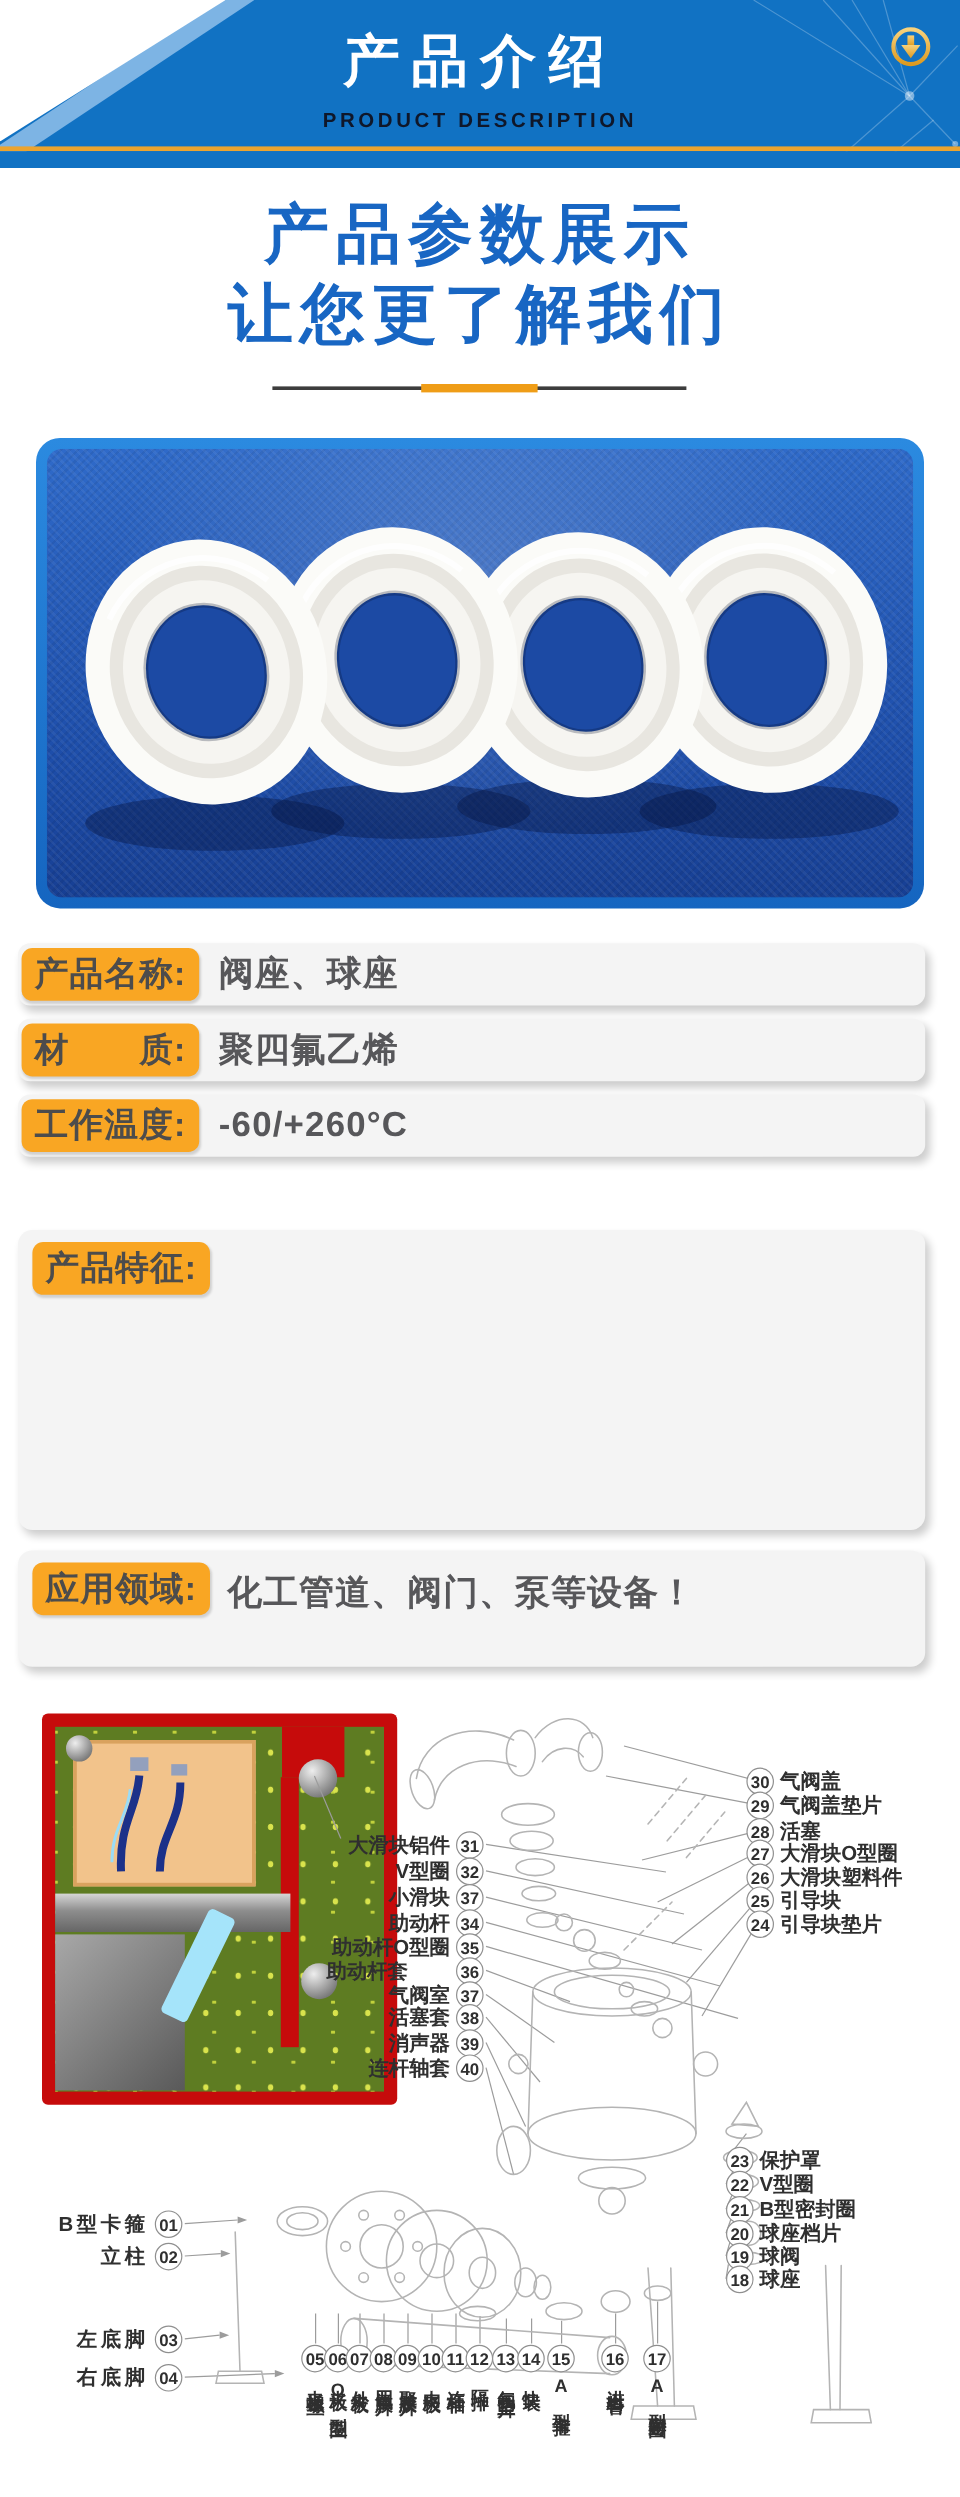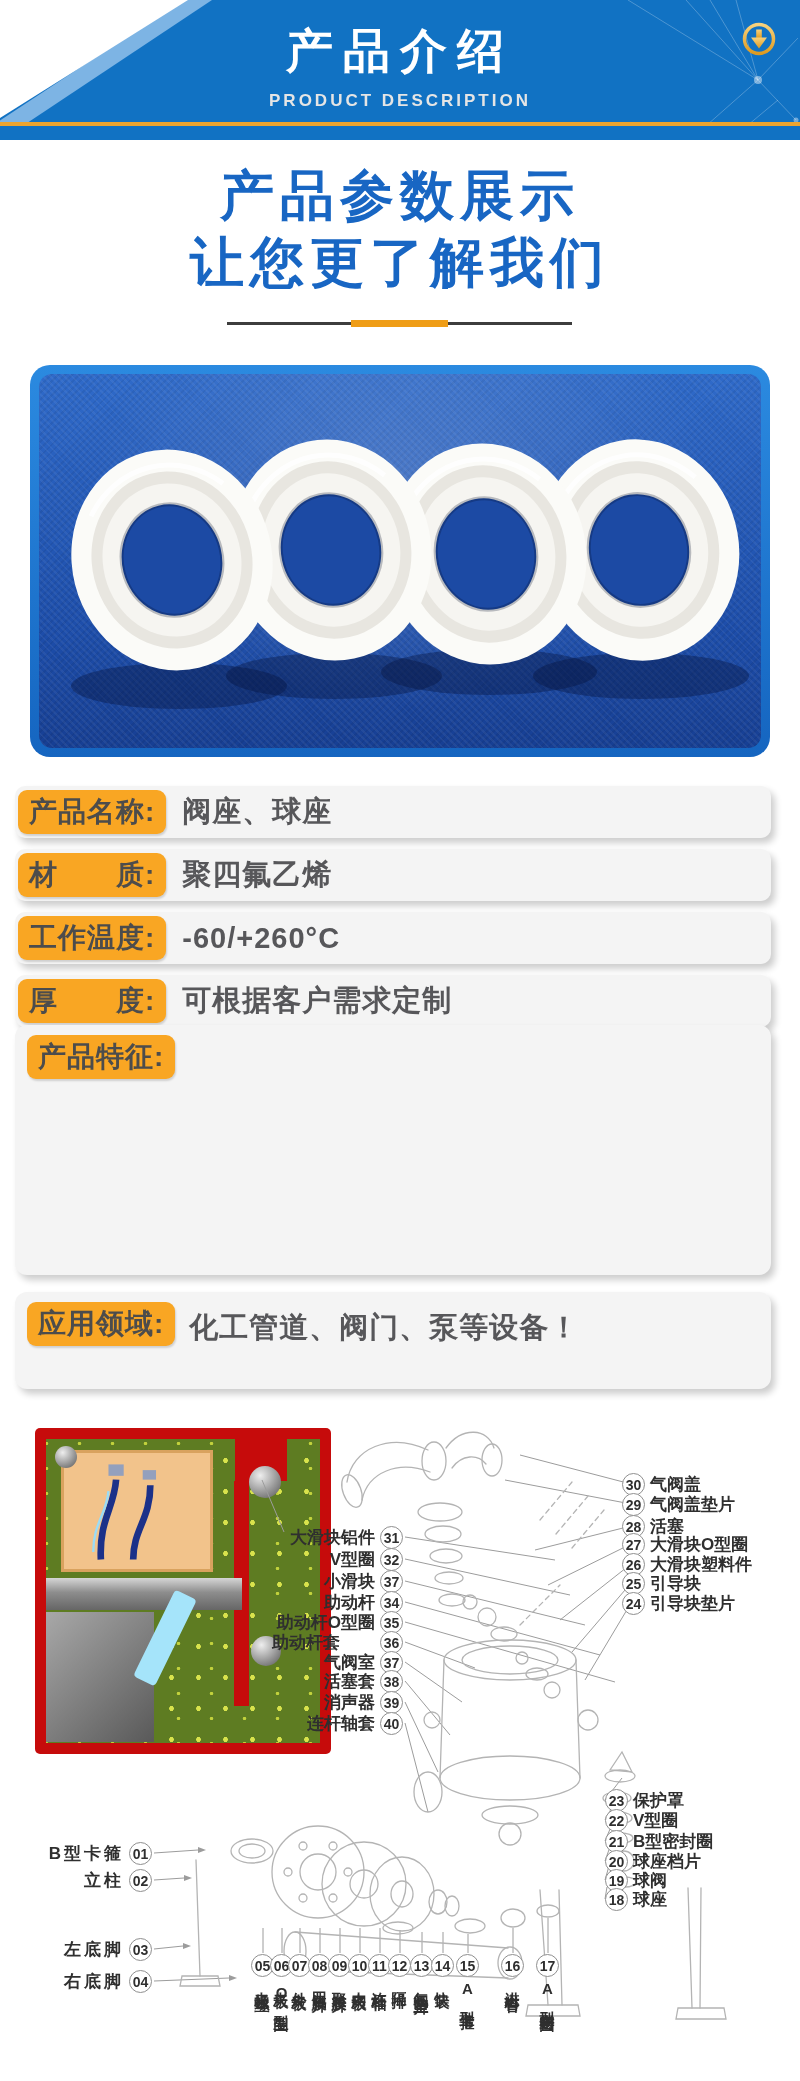--- a/index.html
+++ b/index.html
@@ -8,21 +8,21 @@
 
   
   .hero { position:absolute; left:0; top:0; width:800px; height:140px; background:#1172c3; }
   .hero-band { position:absolute; left:0; top:0; width:212px; height:134px;
     background:#7db4e4; clip-path:polygon(86% 0, 100% 0, 5% 100%, 0 100%, 0 90%); }
   .hero-corner { position:absolute; left:0; top:0; width:188px; height:118px;
     background:#ffffff; clip-path:polygon(0 0, 100% 0, 0 100%); }
   .constellation { position:absolute; right:0; top:0; }
   .hero-text { position:absolute; left:0; right:0; top:20px; text-align:center; color:#fff; }
   .hero-title { font-size:47px; font-weight:bold; letter-spacing:10px; }
-  .hero-sub { margin-top:8px; font-size:17px; letter-spacing:3px; color:#e5e5e5; font-weight:bold; }
+  .hero-sub { margin-top:8px; font-size:17px; letter-spacing:3px; color:#0f172a; font-weight:bold; }
   .hero-arrow { position:absolute; left:741px; top:21px; }
   .gold-line { position:absolute; left:0; top:122px; width:800px; height:4px; background:#eca42f; }
   .hero-strip { position:absolute; left:0; top:126px; width:800px; height:14px; background:#1172c3; }
 
   
   .intro { position:absolute; top:162px; left:0; right:0; text-align:center;
     color:#1866c3; font-weight:bold; font-size:54px; line-height:67px; letter-spacing:6px; }
   .divider { position:absolute; top:322px; left:227px; width:345px; height:3px; background:#3d3d3d; }
   .divider-accent { position:absolute; display:block; left:124px; top:-2px; width:97px; height:7px; background:#ef9d17; }
 
@@ -178,24 +178,20 @@
       <div class="param-row">
         <span class="tag">材　　质:</span>
         <span class="val">聚四氟乙烯</span>
       </div>
 
       <div class="param-row">
         <span class="tag">工作温度:</span>
         <span class="val">-60/+260°C</span>
       </div>
 
-      <div class="param-row">
-        <span class="tag">厚　　度:</span>
-        <span class="val">可根据客户需求定制</span>
-      </div>
     </section>
 
   <section class="feature-box">
     <span class="tag">产品特征:</span>
   </section>
 
   <section class="app-box">
     <span class="tag">应用领域:</span>
     <span class="val">化工管道、阀门、泵等设备！</span>
   </section>

